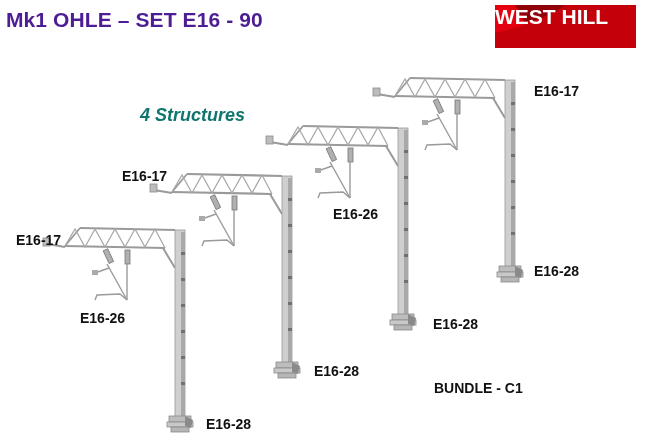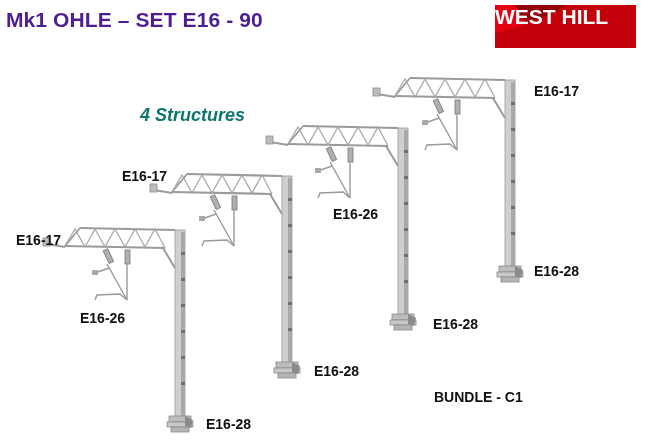--- a/index.html
+++ b/index.html
@@ -5,21 +5,21 @@
   html, body { margin:0; padding:0; }
   body { width:645px; height:446px; background:#ffffff; position:relative; overflow:hidden; font-family:"Liberation Sans", sans-serif; }
   .title { position:absolute; left:6px; top:8px; font-size:21px; font-weight:bold; color:#4c1d95; letter-spacing:0.1px; }
   .logo { position:absolute; left:495px; top:5px; width:141px; height:43px; overflow:hidden; background:#c4000a; }
   .logo .bg { position:absolute; left:0; top:0; width:100%; height:100%; }
   .logo .line { position:absolute; left:0; width:100%; text-align:left; color:#fff; font-weight:bold; font-size:21px; line-height:18px; }
   .logo .l1 { top:3px; }
   .logo .l2 { top:22px; }
   .subtitle { position:absolute; left:100px; top:105px; font-size:18px; font-weight:bold; font-style:italic; color:#0f766e;margin-left:40px; }
   .lbl { position:absolute; font-size:14px; font-weight:bold; color:#111; }
-  .bundle { position:absolute; left:434px; top:389px; font-size:14px; font-weight:bold; color:#111; }
+  .bundle { position:absolute; left:434px; top:380px; font-size:14px; font-weight:bold; color:#111; }
   svg.str { position:absolute; left:0; top:0; }
 </style>
 </head>
 <body>
 
 <div class="title">Mk1 OHLE – SET E16 - 90</div>
 
 <div class="logo">
   <svg class="bg" viewBox="0 0 141 43" preserveAspectRatio="none">
     <rect x="0" y="0" width="141" height="43" fill="#c4000a"></rect>

